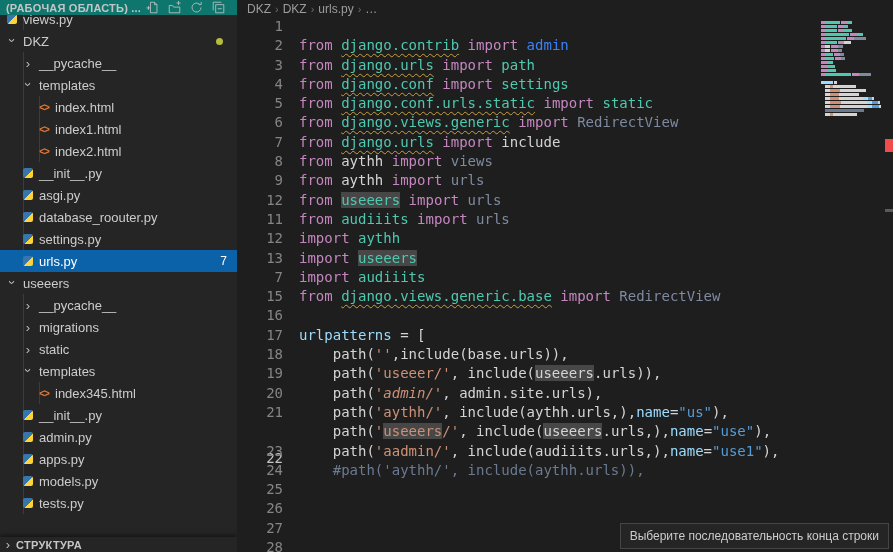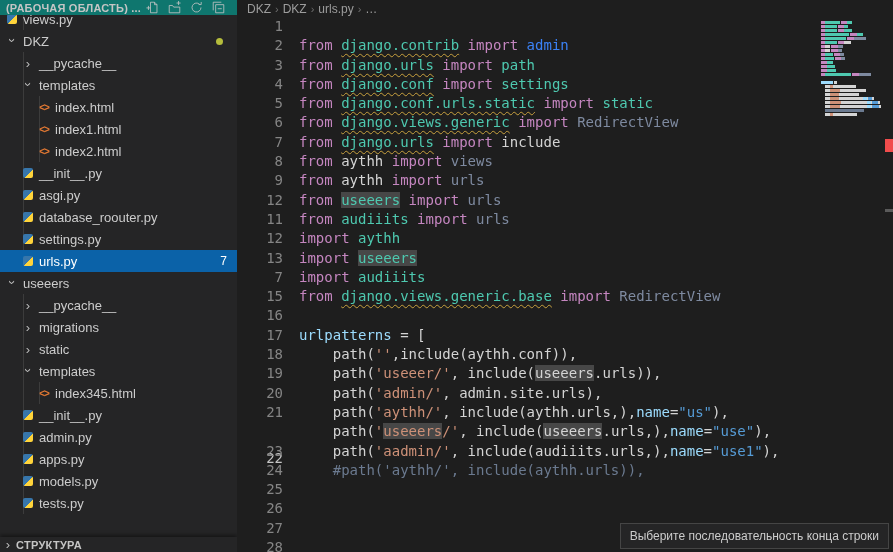--- a/index.html
+++ b/index.html
@@ -313,29 +313,29 @@
         <div class="cline">
           <span class="lnum">16</span>
           <span class="ltext"></span>
         </div>
         <div class="cline">
           <span class="lnum">17</span>
           <span class="ltext"><span style="color: rgb(156, 220, 254);">urlpatterns</span><span style="color: rgb(212, 212, 212);"> = [</span></span>
         </div>
         <div class="cline">
           <span class="lnum">18</span>
-          <span class="ltext"><span style="color: rgb(212, 212, 212);">    path(</span><span style="color: rgb(206, 145, 120);">''</span><span style="color: rgb(212, 212, 212);">,include(aythh.conf)),</span></span>
+          <span class="ltext"><span style="color: rgb(212, 212, 212);">    path(</span><span style="color: rgb(206, 145, 120);">''</span><span style="color: rgb(212, 212, 212);">,include(base.urls)),</span></span>
         </div>
         <div class="cline">
           <span class="lnum">19</span>
           <span class="ltext"><span style="color: rgb(212, 212, 212);">    path(</span><span style="color: rgb(206, 145, 120);">'useeer/'</span><span style="color: rgb(212, 212, 212);">, include(</span><span style="color: rgb(212, 212, 212); background: rgba(87, 87, 87, 0.72);">useeers</span><span style="color: rgb(212, 212, 212);">.urls)),</span></span>
         </div>
         <div class="cline">
           <span class="lnum">20</span>
-          <span class="ltext"><span style="color: rgb(212, 212, 212);">    path(</span><span style="color: rgb(206, 145, 120);">'admin/'</span><span style="color: rgb(212, 212, 212);">, admin.site.urls),</span></span>
+          <span class="ltext"><span style="color: rgb(212, 212, 212);">    path(</span><span style="color: rgb(206, 145, 120); font-style: italic;">'admin/'</span><span style="color: rgb(212, 212, 212);">, admin.site.urls),</span></span>
         </div>
         <div class="cline">
           <span class="lnum">21</span>
           <span class="ltext"><span style="color: rgb(212, 212, 212);">    path(</span><span style="color: rgb(206, 145, 120);">'aythh/'</span><span style="color: rgb(212, 212, 212);">, include(aythh.urls,),</span><span style="color: rgb(156, 220, 254);">name</span><span style="color: rgb(212, 212, 212);">=</span><span style="color: rgb(86, 156, 214);">"us"</span><span style="color: rgb(212, 212, 212);">),</span></span>
         </div>
         <div class="cline active">
           <span class="lnum">22</span>
           <span class="ltext"><span style="color: rgb(212, 212, 212);">    path(</span><span style="color: rgb(206, 145, 120);">'</span><span style="color: rgb(206, 145, 120); background: rgba(87, 87, 87, 0.72);">useeers</span><span style="color: rgb(206, 145, 120);">/'</span><span style="color: rgb(212, 212, 212);">, include(</span><span style="color: rgb(212, 212, 212); background: rgba(87, 87, 87, 0.72);">useeers</span><span style="color: rgb(212, 212, 212);">.urls,),</span><span style="color: rgb(156, 220, 254);">name</span><span style="color: rgb(212, 212, 212);">=</span><span style="color: rgb(86, 156, 214);">"use"</span><span style="color: rgb(212, 212, 212);">),</span></span>
         </div>
         <div class="cline">

